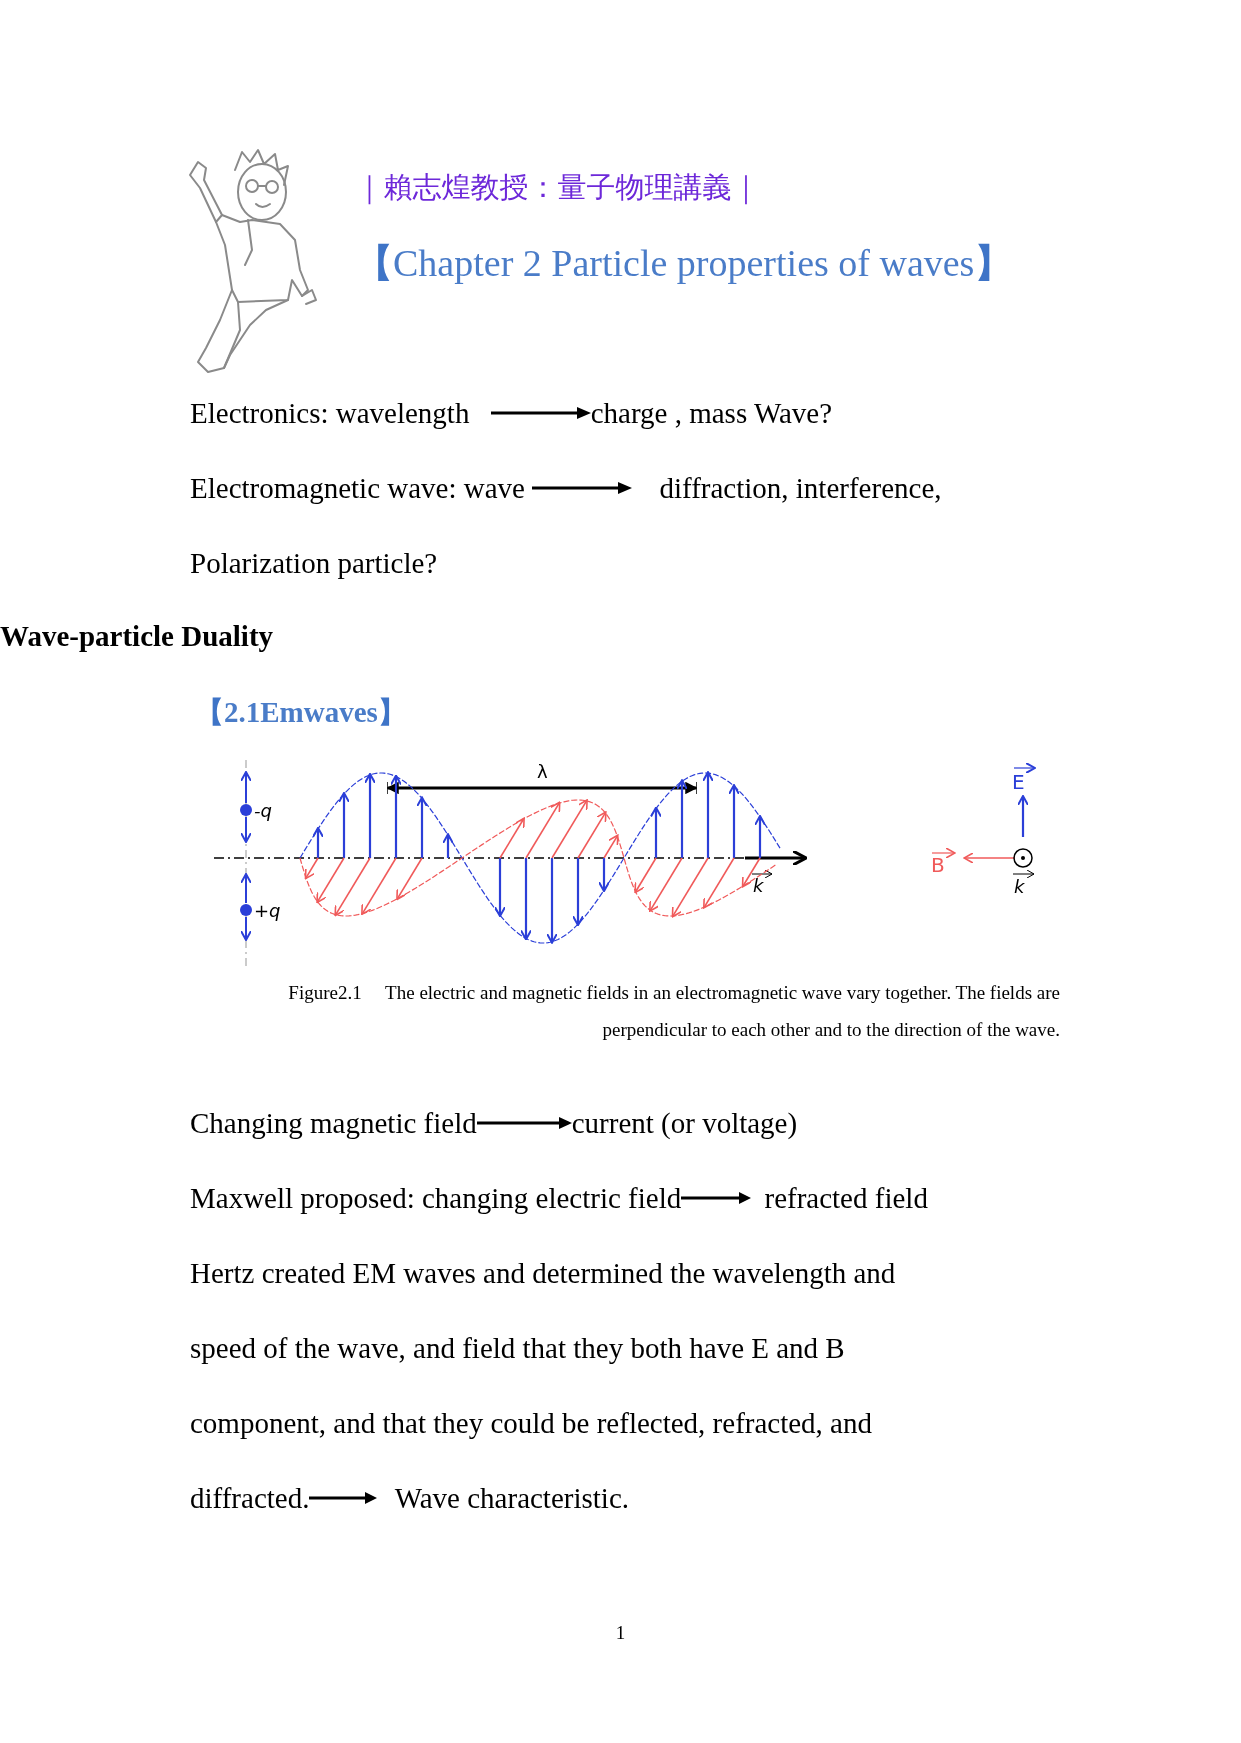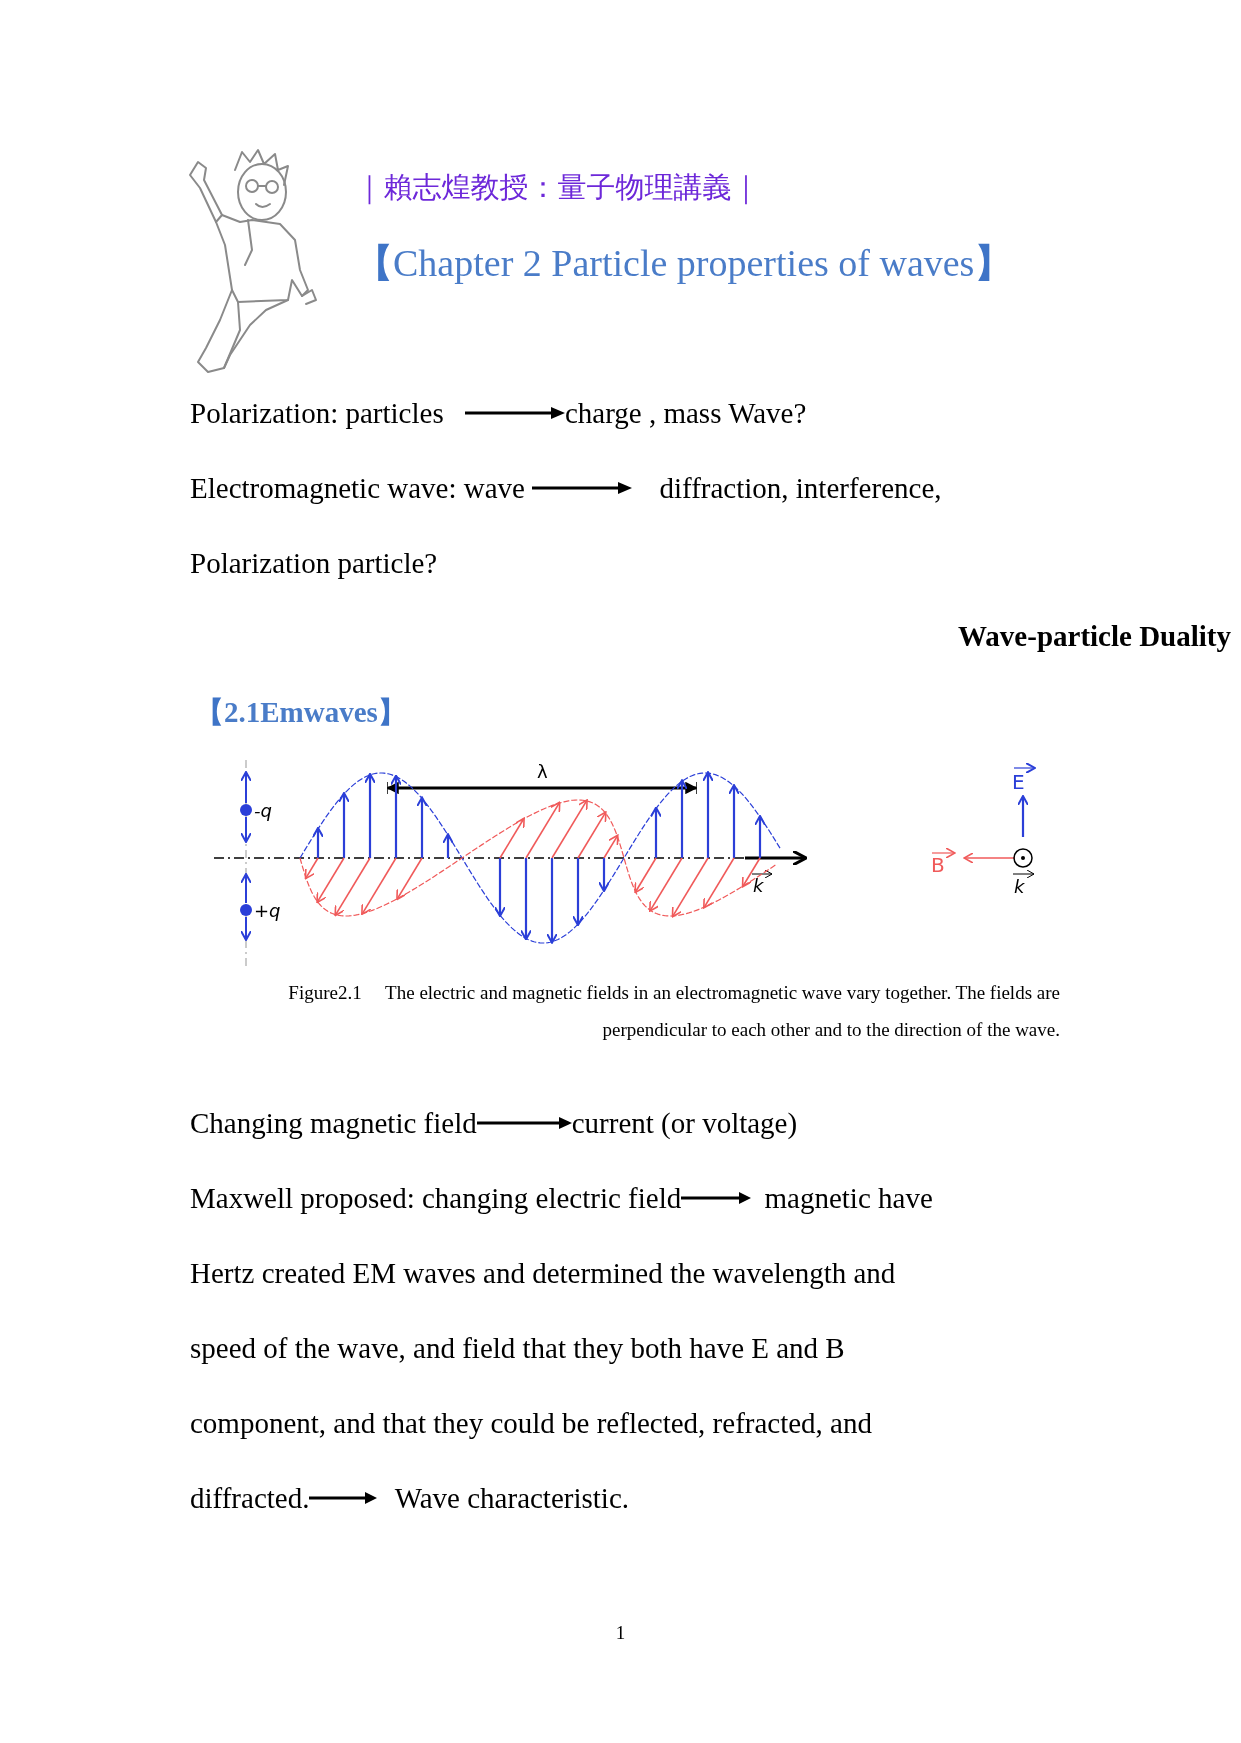--- a/index.html
+++ b/index.html
@@ -6,21 +6,21 @@
   body { width: 1241px; height: 1743px; position: relative; overflow: hidden;
          font-family: "Liberation Serif", "DejaVu Serif", serif; color: #000; }
   .abs { position: absolute; }
   .cartoon { left: 180px; top: 140px; width: 160px; height: 250px; }
   .header-cn { left: 355px; top: 168px; font-size: 29px; color: #6d28d9;
                font-family: "DejaVu Sans", sans-serif; font-weight: 300; letter-spacing: 0px; white-space: nowrap; }
   .chapter-title { left: 355px; top: 238px; font-size: 38px; color: #4a7cc8; white-space: nowrap; }
   .bracket { color: #3e74c7; font-family: "DejaVu Sans", sans-serif; font-weight: bold; }
   .line { left: 190px; font-size: 29px; white-space: nowrap; line-height: 36px; }
   .arrow { display: inline-block; vertical-align: middle; position: relative; top: -3px; }
-  .section-head { left: 0; width: 1231px; text-align: right; top: 620px; font-size: 29px; font-weight: bold; }
+  .section-head { left: 0; width: 1231px; text-align: left; top: 620px; font-size: 29px; font-weight: bold; }
   .subsection { left: 195px; top: 693px; font-size: 29px; font-weight: bold; color: #4a7cc8; white-space: nowrap; }
   .figure { left: 200px; top: 755px; width: 880px; height: 225px; }
   .caption { left: 180px; width: 880px; font-size: 19px; text-align: right; line-height: 36px; }
   .page-num { left: 0; width: 1241px; text-align: center; top: 1622px; font-size: 19px; }
 </style>
 </head>
 <body>
 
 <svg class="abs cartoon" viewBox="0 0 160 250">
   <g fill="none" stroke="#8a8a8a" stroke-width="2" stroke-linecap="round" stroke-linejoin="round">
@@ -40,21 +40,21 @@
   </g>
 </svg>
 
 <div class="abs header-cn">｜賴志煌教授：量子物理講義｜</div>
 
 <div class="abs chapter-title">
   <span class="bracket">【</span><span>Chapter 2 Particle properties of waves</span><span class="bracket">】</span>
 </div>
 
 <div class="abs line" style="top:395px;">
-  <span>Polarization: particles</span>
+  <span>Electronics: wavelength</span>
   <svg class="arrow" width="100" height="14" style="margin-left:14px;">
       <line x1="0" y1="7" x2="88" y2="7" stroke="#000" stroke-width="3"></line>
       <polygon points="86,1 100,7 86,13" fill="#000"></polygon>
     </svg><span>charge , mass Wave?</span>
 </div>
 <div class="abs line" style="top:470px;">
   <span>Electromagnetic wave: wave</span>
   <svg class="arrow" width="100" height="14">
       <line x1="0" y1="7" x2="88" y2="7" stroke="#000" stroke-width="3"></line>
       <polygon points="86,1 100,7 86,13" fill="#000"></polygon>
@@ -179,21 +179,21 @@
   <span>Changing magnetic field</span><svg class="arrow" width="95" height="14">
       <line x1="0" y1="7" x2="84" y2="7" stroke="#000" stroke-width="3"></line>
       <polygon points="82,1 95,7 82,13" fill="#000"></polygon>
     </svg><span>current (or voltage)</span>
 </div>
 <div class="abs line" style="top:1180px;">
   <span>Maxwell proposed: changing electric field</span><svg class="arrow" width="70" height="14">
       <line x1="0" y1="7" x2="60" y2="7" stroke="#000" stroke-width="3"></line>
       <polygon points="58,1 70,7 58,13" fill="#000"></polygon>
     </svg>
-  <span style="margin-left:6px;">magnetic have</span>
+  <span style="margin-left:6px;">refracted field</span>
 </div>
 <div class="abs line" style="top:1255px;">Hertz created EM waves and determined the wavelength and</div>
 <div class="abs line" style="top:1330px;">speed of the wave, and field that they both have E and B</div>
 <div class="abs line" style="top:1405px;">component, and that they could be reflected, refracted, and</div>
 <div class="abs line" style="top:1480px;">
   <span>diffracted.</span><svg class="arrow" width="68" height="14">
       <line x1="0" y1="7" x2="58" y2="7" stroke="#000" stroke-width="3"></line>
       <polygon points="56,1 68,7 56,13" fill="#000"></polygon>
     </svg>
   <span style="margin-left:10px;">Wave characteristic.</span>

